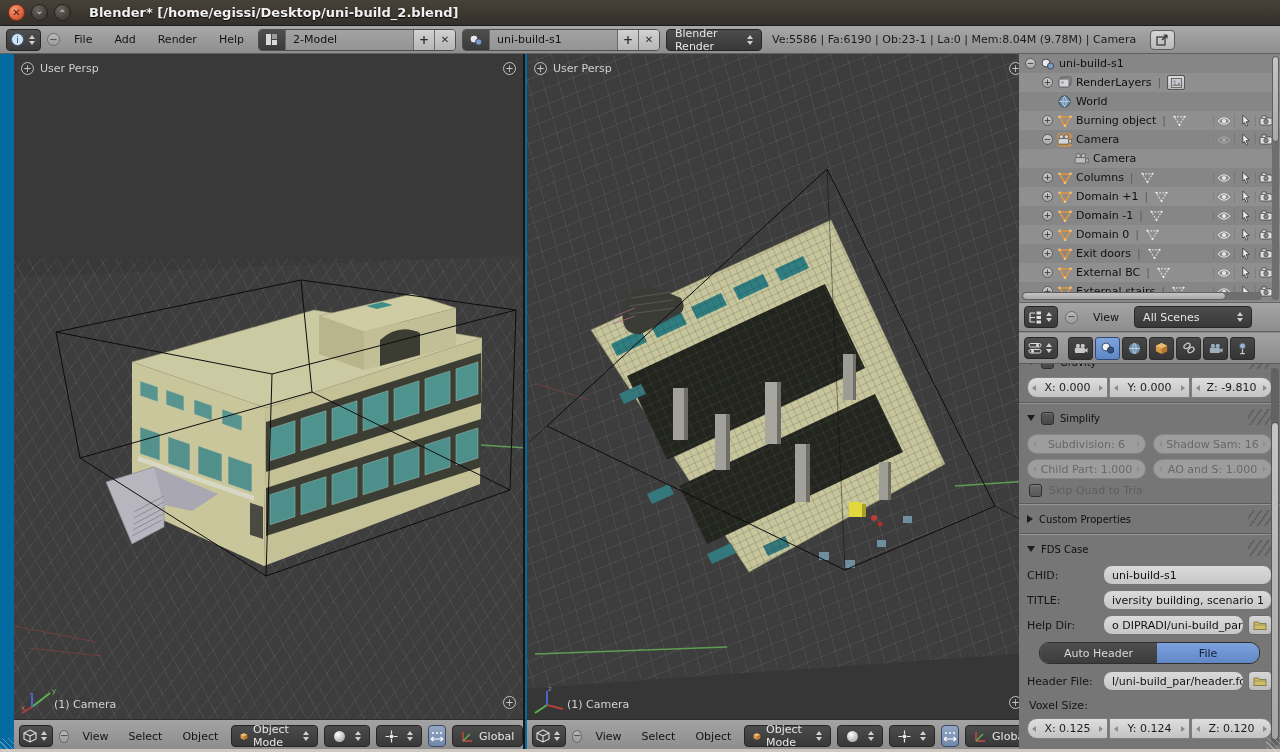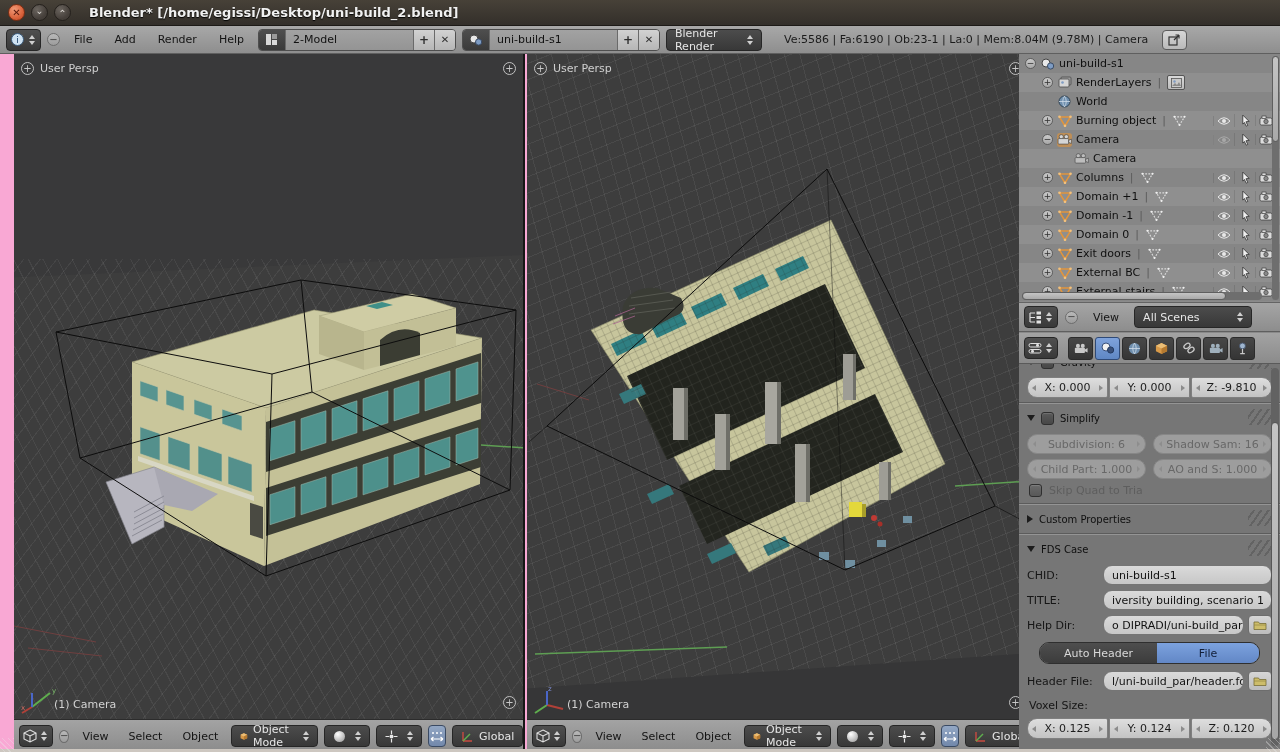--- a/index.html
+++ b/index.html
@@ -1,18 +1,18 @@
 <!DOCTYPE html>
 <html><head>
 <meta charset="utf-8">
 <style>
   * { margin:0; padding:0; box-sizing:border-box; }
   html,body { width:1280px; height:752px; overflow:hidden; background:#222; }
   body { font-family:"DejaVu Sans", sans-serif; font-size:11px; color:#1c1c1c; }
-  #app { position:relative; width:1280px; height:752px; background:#f9a8d4; overflow:hidden; }
+  #app { position:relative; width:1280px; height:752px; background:#0369a1; overflow:hidden; }
 
   
   .titlebar { position:absolute; left:0; top:0; width:1280px; height:26px;
     background:linear-gradient(#474138,#332f2a); display:flex; align-items:center; padding-left:8px;
     border-bottom:1px solid #1d1a17; }
   .wbtn { width:17px; height:17px; border-radius:50%; margin-right:6px; display:flex; align-items:center;
     justify-content:center; font-size:10px; line-height:1; }
   .wbtn.close { background:radial-gradient(circle at 35% 30%, #f09a77, #d9633c 60%, #b44425);
     border:1px solid #7e2e12; color:#55160a; }
   .wbtn.minmax { background:radial-gradient(circle at 35% 30%, #6b655f, #453f3a 65%);
@@ -48,21 +48,21 @@
   .btnseg.add::before { content:"+"; font-weight:bold; }
   .btnseg.del::before { content:"\2715"; font-size:10px; font-weight:bold; }
 
   .dark-pill { display:flex; align-items:center; gap:5px; background:linear-gradient(#4c4c4c,#383838);
     border:1px solid #262626; border-radius:4px; height:22px; padding:0 8px; color:#e6e6e6; }
   .dd-arrows { display:flex; flex-direction:column; gap:2px; margin-left:4px; }
   .dd-arrows i { width:0; height:0; border-left:3.5px solid transparent; border-right:3.5px solid transparent; }
   .dd-arrows i.up { border-bottom:4px solid #d0d0d0; }
   .dd-arrows i.dn { border-top:4px solid #d0d0d0; }
 
-  .stats { margin-left:16px; color:#1b1b1b; white-space:nowrap; }
+  .stats { margin-left:4px; color:#1b1b1b; white-space:nowrap; }
   .winbtn { margin-left:8px; width:25px; height:20px; border-radius:4px; border:1px solid #5c5c5c;
     background:linear-gradient(#d7d7d7,#b9b9b9); display:flex; align-items:center; justify-content:center; }
 
   
   .viewport { position:absolute; top:54px; height:698px;margin-left:14px; }
   #vpL { left:0; width:511px; border-right:2px solid #161616; }
   #vpR { left:513px; width:504px; border-right:2px solid #161616; }
   .vp-canvas { position:absolute; left:0; top:0; right:0; bottom:33px; background:#3d3d3d; overflow:hidden; }
   .sky { position:absolute; left:-20px; right:-20px; top:-14px; height:226px; background:#39393a;
     transform:rotate(-2.5deg); }

